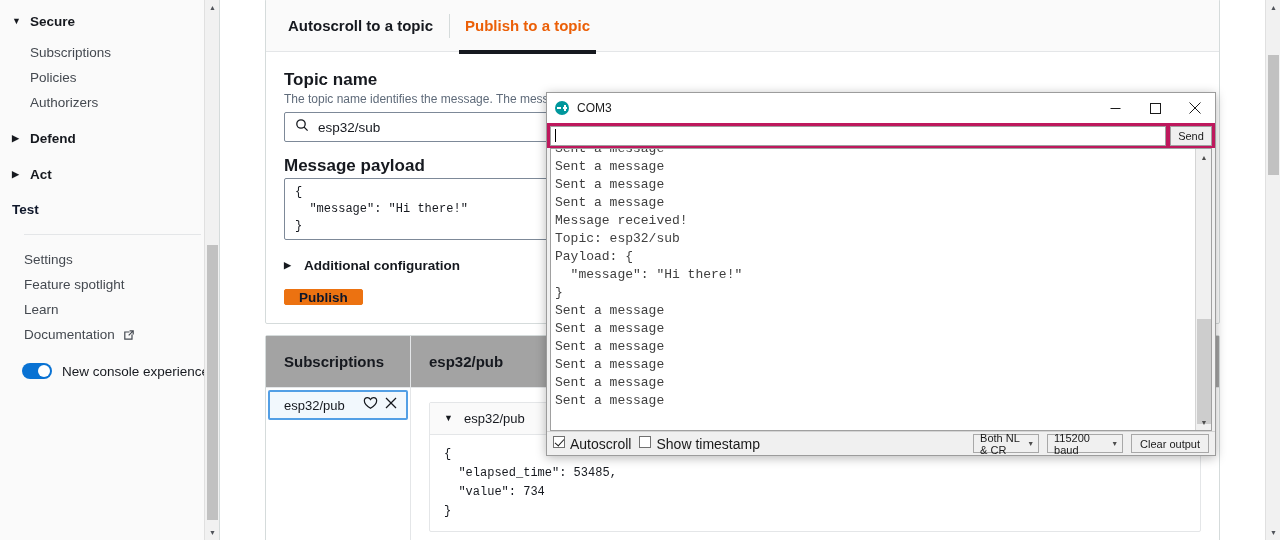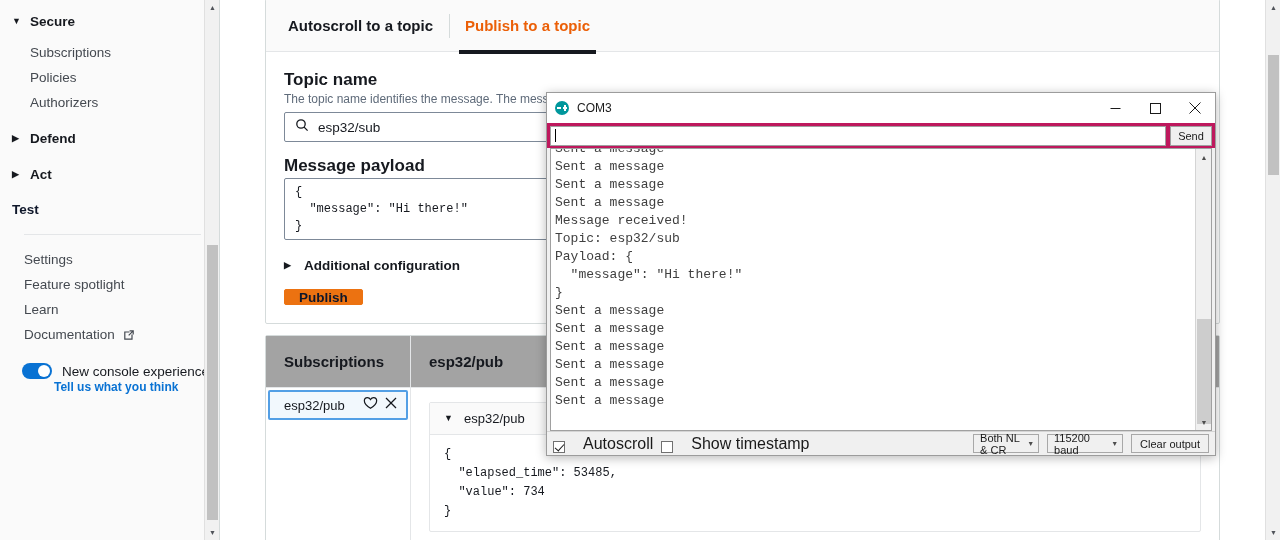--- a/index.html
+++ b/index.html
@@ -334,22 +334,22 @@
     background: #cdcdcd;
   }
   .sw-status {
     height: 24px; flex: 0 0 24px;
     display: flex; align-items: center;
     padding: 0 6px; gap: 8px;
     background: #f0f0f0;
     border-top: 1px solid #d4d4d4;
   }
   .sw-chk {
-    display: flex; align-items: flex-end; gap: 18px;
-    font-size: 16px; color: #1a1a1a; cursor: pointer;
+    display: flex; align-items: flex-start; gap: 5px;
+    font-size: 14px; color: #1a1a1a; cursor: pointer;
   }
   .cbox {
     width: 12px; height: 12px; flex: 0 0 12px;
     border: 1px solid #707070; background: #fff;
     position: relative;
   }
   .cbox.checked::after {
     content: ""; position: absolute;
     left: 3px; top: 0px; width: 4px; height: 8px;
     border: solid #1a1a1a; border-width: 0 1.4px 1.4px 0;
@@ -420,21 +420,20 @@
           <path d="M1.2 2.4 H6.4 V3.6 H2.4 V9.6 H8.4 V5.6 H9.6 V10.8 H1.2 Z" fill="#444950"></path>
           <path d="M6.6 1.2 H10.8 V5.4 H9.6 V3.25 L6.1 6.75 L5.25 5.9 L8.75 2.4 H6.6 Z" fill="#444950"></path>
         </svg>
       </span>
     </div>
 
     <div class="toggle-row">
       <div class="toggle"></div>
       <span class="toggle-label">New console experience</span>
     </div>
-    <a class="toggle-sub" style="display:block">Tell us what you think</a>
 
     <div class="sb-scroll">
       <div class="sb-arrow up">▲</div>
       <div class="sb-thumb" style="top:245px;height:275px"></div>
       <div class="sb-arrow down">▼</div>
     </div>
   </div>
 
   <div class="main">
 

